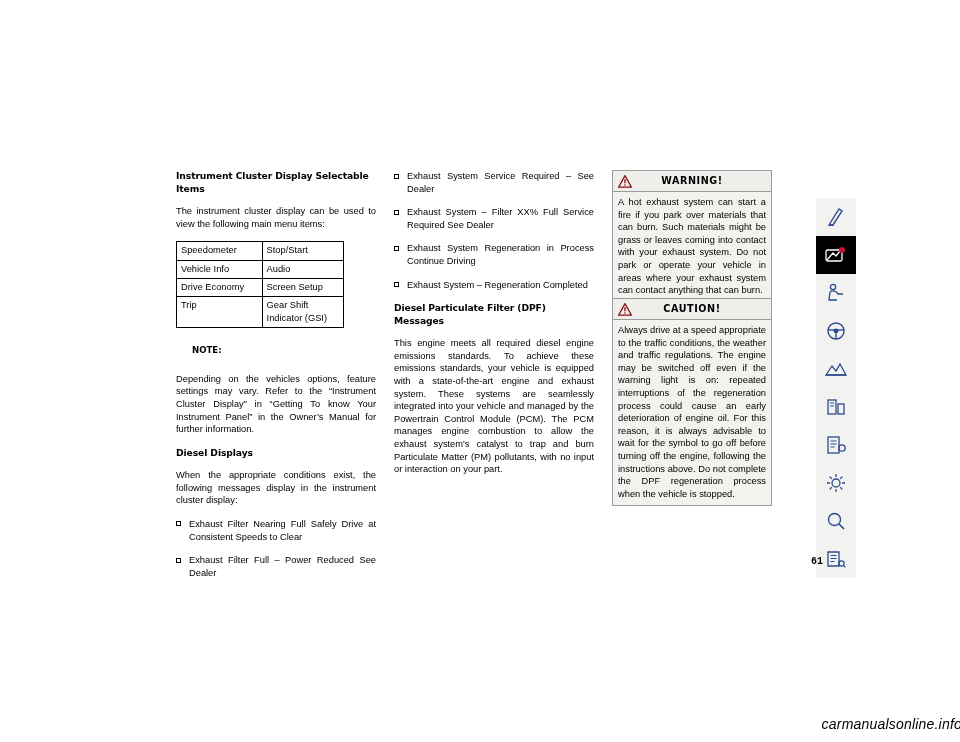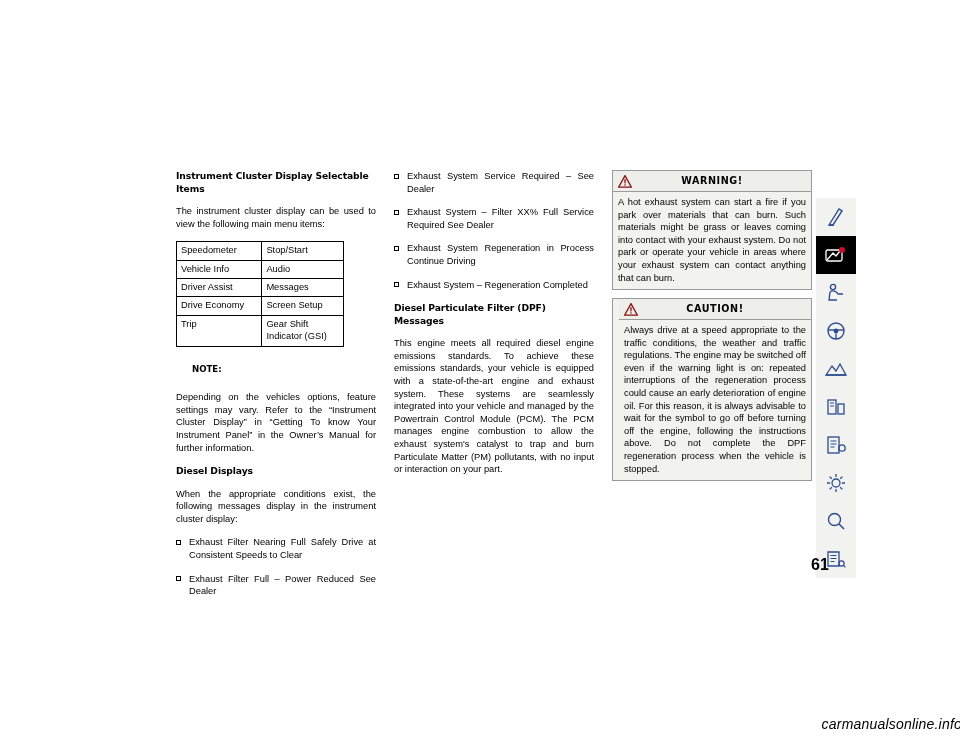--- a/index.html
+++ b/index.html
@@ -88,21 +88,21 @@
     left: 0; top: 3.5px;
     width: 5px; height: 5px;
     border: 1px solid #000;
     box-sizing: border-box;
   }
   ul.sq li .txt { display: block; }
 
   
   .box {
     position: absolute;
-    width: 200px;
+    width: 160px;
     box-sizing: border-box;
     border: 1px solid #9a9a9a;
     background: #f2f2ef;
   }
   .box-head {
     position: relative;
     height: 20px;
     border-bottom: 1px solid #9a9a9a;
     background: #eeeeea;
   }
@@ -120,21 +120,21 @@
     left: 5px; top: 3px;
     width: 14px; height: 13px;
   }
   .box-body {
     padding: 4px 5px 5px 5px;
     font-size: 9.3px;
     line-height: 12.6px;
     text-align: justify;
   }
   .warn-box { left: 596px; top: 170px; }
-  .caut-box { left: 596px; top: 298px; padding-left: 6px; }
+  .caut-box { left: 596px; top: 298px; }
 
   
   .rail {
     position: absolute;
     left: 800px;
     width: 40px;
   }
   .rail-item {
     position: absolute;
     left: 0;
@@ -146,22 +146,22 @@
     justify-content: center;
   }
   .rail-item.active { background: #000000; }
   .rail-item svg { display: block; }
 
   
   .pageno {
     position: absolute;
     left: 795px;
     top: 556px;
-    font-family: Liberation Sans, sans-serif;
-    font-size: 16px;
+    font-family: Liberation Mono, monospace;
+    font-size: 10px;
     font-weight: bold;
   }
 
   
   .watermark {
     position: absolute;
     right: 14px;
     bottom: 10px;
     font-size: 14px;
     color: #000000;
@@ -184,24 +184,20 @@
       <tbody>
         <tr>
           <td class="c1">Speedometer</td>
           <td class="c2">Stop/Start</td>
         </tr>
         <tr>
           <td class="c1">Vehicle Info</td>
           <td class="c2">Audio</td>
         </tr>
         <tr>
-          <td class="c1">Driver Assist</td>
-          <td class="c2">Messages</td>
-        </tr>
-        <tr>
           <td class="c1">Drive Economy</td>
           <td class="c2">Screen Setup</td>
         </tr>
         <tr>
           <td class="c1">Trip</td>
           <td class="c2">Gear Shift Indicator (GSI)</td>
         </tr>
       </tbody>
     </table>
 

